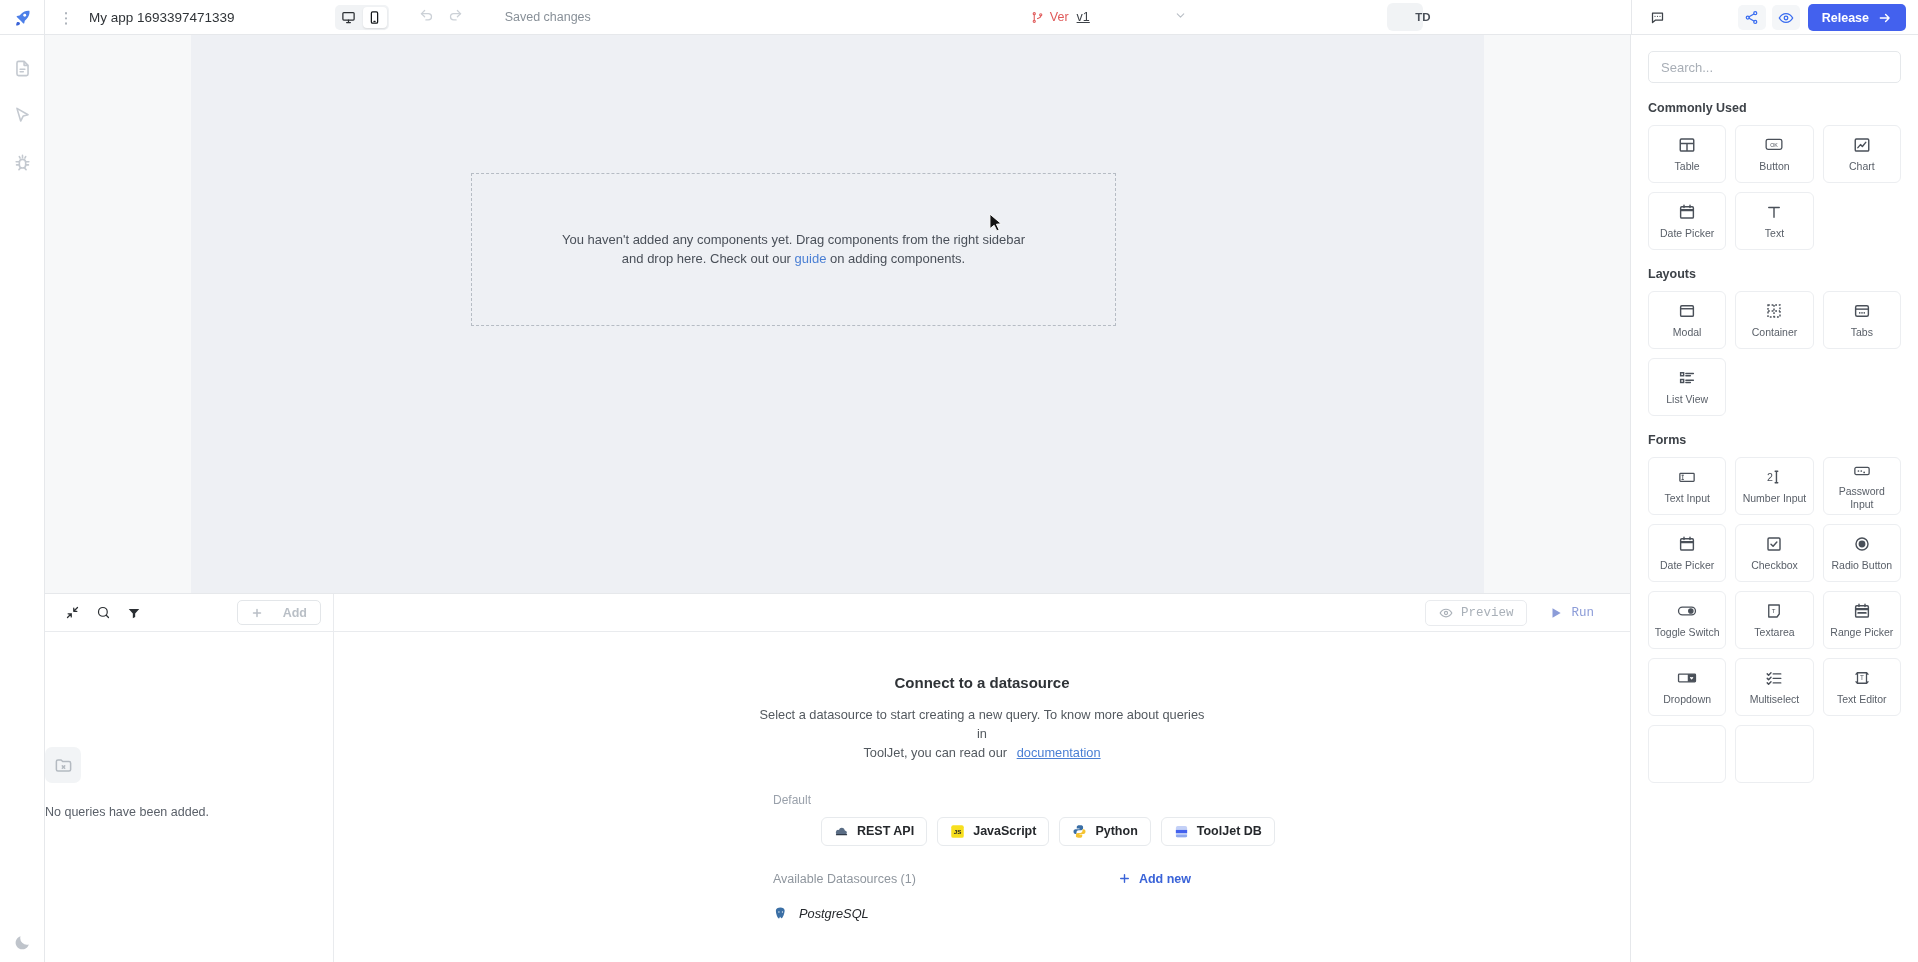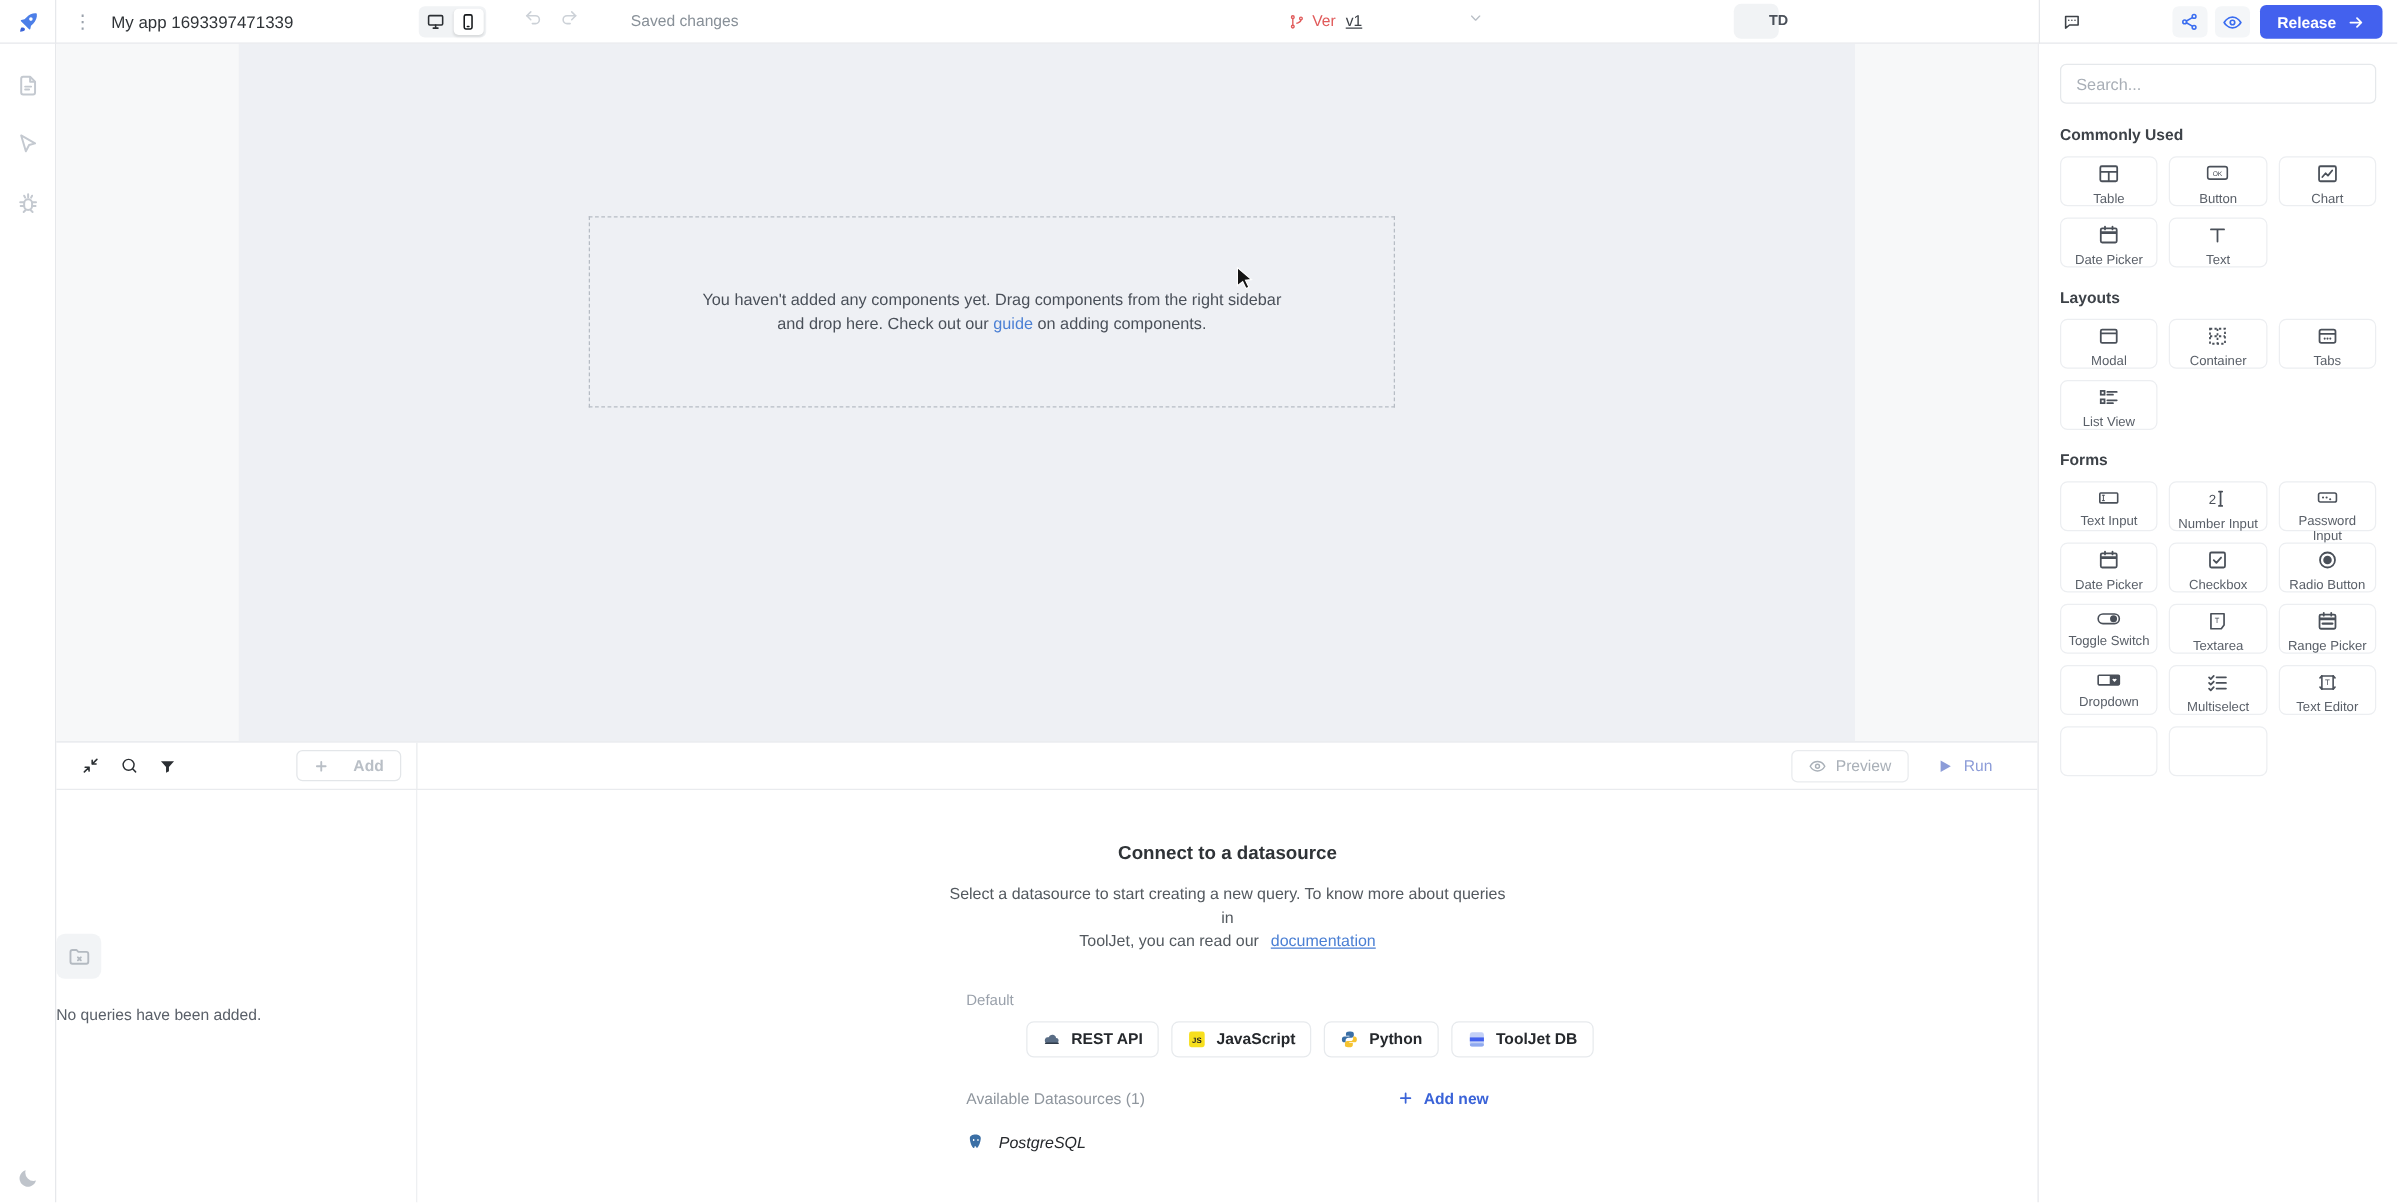--- a/index.html
+++ b/index.html
@@ -135,21 +135,21 @@
   }
   .qp-tool { color: #2b2f33; display: flex; align-items: center; }
   .add-btn {
     margin-left: auto; margin-right: 12px;
     border: 1px solid #e3e6e9; border-radius: 5px;
     height: 25px; padding: 0 13px; display: flex; align-items: center; gap: 20px;
     color: #b9bfc6; font-size: 12.5px; font-weight: bold; background: #fff;
   }
   .qp-right-tools {
     flex: 1; display: flex; align-items: center; justify-content: flex-end;
-    gap: 14px; padding-right: 28px;
+    gap: 14px; padding-right: 28px; font-family: Liberation Mono, monospace;
   }
   .preview-btn {
     border: 1px solid #e9ebee; border-radius: 5px; height: 26px;
     padding: 0 13px; display: flex; align-items: center; gap: 8px;
     color: #a9b0b8; font-size: 12.5px; background: #fff;
   }
   .run-btn {
     display: flex; align-items: center; gap: 8px;
     color: #8c9cd8; font-size: 12.5px; padding: 0 8px;
   }
@@ -207,22 +207,22 @@
   }
   .search-box input {
     border: none; outline: none; font-size: 13px; color: #2f3337;
     font-family: "Liberation Sans", sans-serif; width: 100%; background: transparent;
   }
   .search-box input::placeholder { color: #a8aeb6; }
   .sec-title { font-size: 12.5px; font-weight: bold; color: #3d4248; margin-bottom: 10px; }
   .comp-grid { display: grid; grid-template-columns: repeat(3, 1fr); gap: 9px; margin-bottom: 17px; }
   .comp-card {
     border: 1px solid #eceef1; border-radius: 6px;
-    height: 40px; display: flex; flex-direction: column;
-    align-items: center; gap: 5px;
+    height: 58px; display: flex; flex-direction: column;
+    align-items: center; justify-content: center; gap: 5px;
     background: #fff; padding: 4px;
   }
   .comp-icon { color: #4a5059; display: flex; align-items: center; justify-content: center; height: 19px; }
   .comp-label {
     font-size: 10.5px; color: #5a6069; text-align: center; line-height: 1.18;
   }
 </style>
 </head>
 <body>
 

